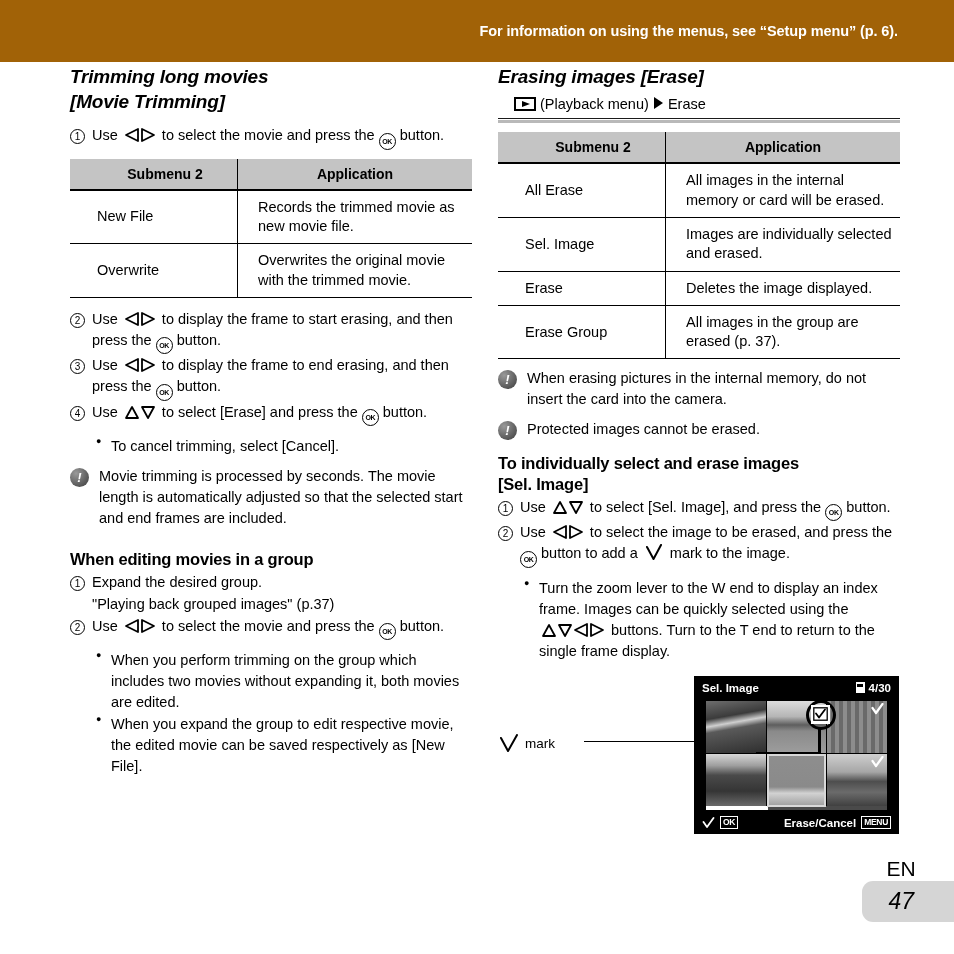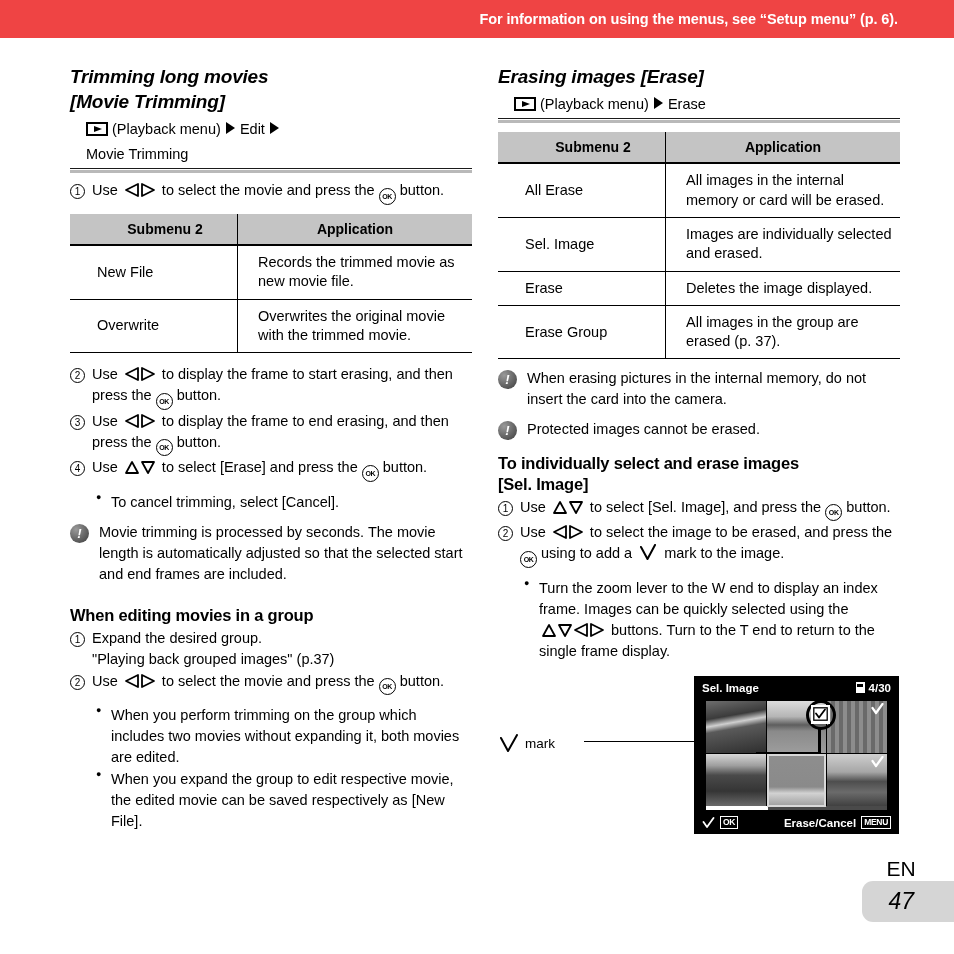--- a/index.html
+++ b/index.html
@@ -13,22 +13,22 @@
     font-family: "Liberation Sans", sans-serif;
     color: #000000;
     position: relative;
     overflow: hidden;
   }
 
   
   .header-bar {
     position: absolute;
     left: 0; top: 0;
-    width: 954px; height: 38px;
-    background: #ef4444;
+    width: 954px; height: 62px;
+    background: #a16207;
     display: flex;
     align-items: center;
     justify-content: flex-end;
   }
   .header-text {
     color: #ffffff;
     font-size: 14.5px;
     font-weight: bold;
     padding-right: 56px;
     letter-spacing: -0.1px;
@@ -442,31 +442,20 @@
 
 <div class="page">
 
   <div class="col col-left">
 
     <h1 class="sec-title">
       <span>Trimming long movies</span><br>
       <span>[Movie Trimming]</span>
     </h1>
 
-    <div>
-      <div class="breadcrumb">
-        <span class="ico-playback"></span>
-        <span>(Playback menu)</span>
-        <span class="ico-arrow-r"></span>
-        <span>Edit</span>
-        <span class="ico-arrow-r"></span>
-      </div>
-      <div class="breadcrumb">Movie Trimming</div>
-      <div class="rule-double"></div>
-    </div>
 
     <div class="spacer-sm"></div>
 
     <div class="step">
       <span class="num-circle">1</span>
       <span class="step-body">
         <span>Use</span>
         <svg class="ico-lr" width="34" height="16" viewBox="0 0 34 16">
           <path d="M15 2 L15 14 L3 8 Z" fill="none" stroke="#000" stroke-width="1.8" stroke-linejoin="round"></path>
           <path d="M19 2 L19 14 L31 8 Z" fill="none" stroke="#000" stroke-width="1.8" stroke-linejoin="round"></path>
@@ -656,21 +645,21 @@
     <div class="step">
       <span class="num-circle">2</span>
       <span class="step-body">
         <span>Use</span>
         <svg class="ico-lr" width="34" height="16" viewBox="0 0 34 16">
           <path d="M15 2 L15 14 L3 8 Z" fill="none" stroke="#000" stroke-width="1.8" stroke-linejoin="round"></path>
           <path d="M19 2 L19 14 L31 8 Z" fill="none" stroke="#000" stroke-width="1.8" stroke-linejoin="round"></path>
         </svg>
         <span>to select the image to be erased, and press the</span>
         <span class="ico-ok">OK</span>
-        <span>using to add a</span>
+        <span>button to add a</span>
         <svg class="ico-check-v" width="20" height="18" viewBox="0 0 20 18">
           <path d="M3 3 L9.5 15 L17 1" fill="none" stroke="#000" stroke-width="2" stroke-linecap="round" stroke-linejoin="round"></path>
         </svg>
         <span>mark to the image.</span>
       </span>
     </div>
 
     <ul class="bullets">
       <li>
         <span>Turn the zoom lever to the W end to display an index frame. Images can be quickly selected using the</span>

